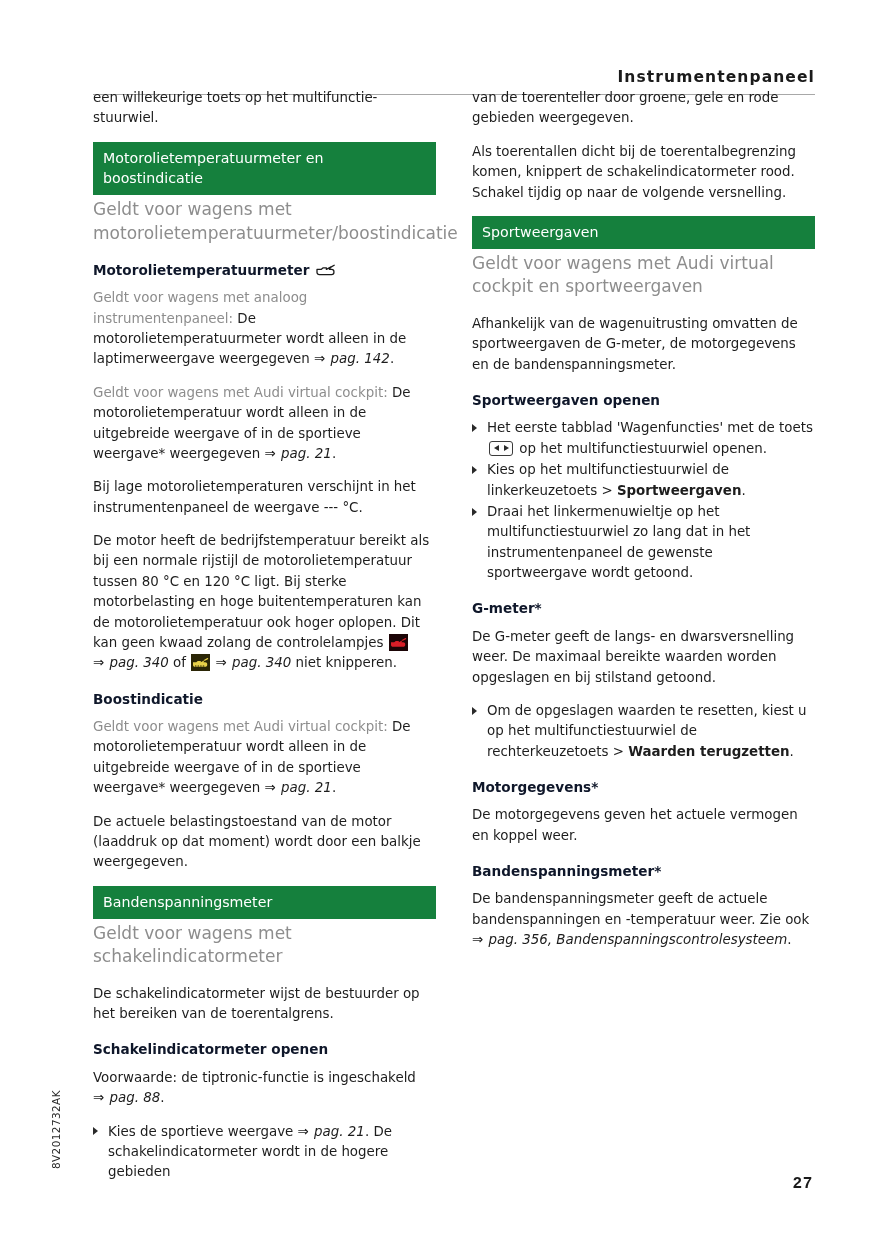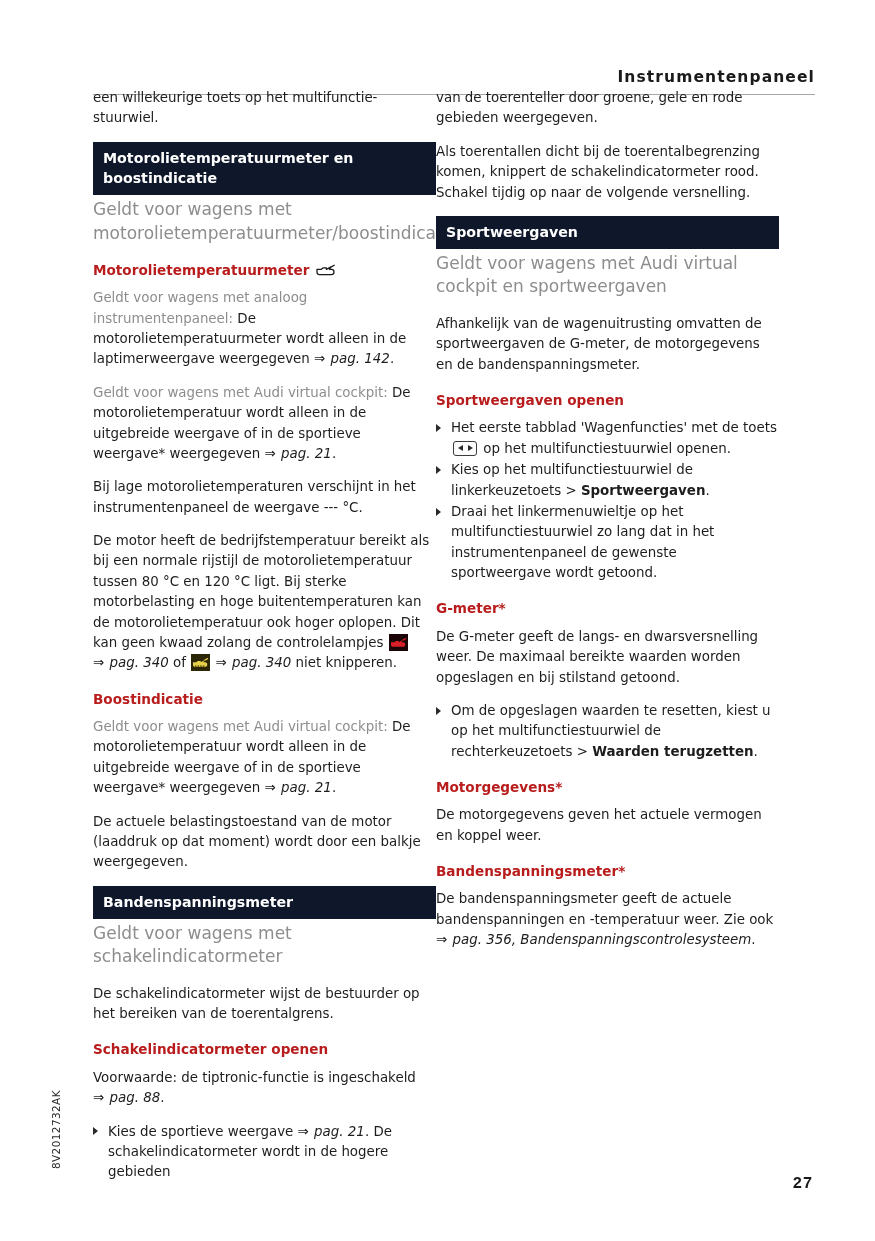--- a/index.html
+++ b/index.html
@@ -34,53 +34,54 @@
     width: 100%;
   }
 
   
   .columns {
     position: absolute;
     left: 93px;
     top: 88px;
     width: 722px;
     display: flex;
+    gap: 36px;
   }
   .col { width: 343px; }
 
   
   p.body {
     font-size: 13.4px;
     line-height: 1.52;
     margin: 0 0 13px 0;
     color: #1d1d1d;
   }
 
   .red-band {
-    background: #0f172a;
+    background: #15803d;
     color: #ffffff;
     font-size: 14.2px;
-    font-weight: bold;
+    font-weight: normal;
     line-height: 1.42;
     padding: 6px 10px 7px 10px;
     margin: 13px 0 0 0;
   }
 
   .applies {
     font-size: 17px;
     line-height: 1.38;
     color: #8d8d8d;
     margin: 3px 0 15px 0;
   }
 
   h3.sub {
     font-size: 13.6px;
     font-weight: bold;
     margin: 16px 0 9px 0;
-    color: #b91c1c;
+    color: #0f172a;
     line-height: 1.35;
   }
 
   .grey { color: #8d8d8d; }
   .bold { font-weight: bold; }
 
   .ref { font-style: italic; white-space: nowrap; }
   .arrow { font-style: normal; display: inline-block; padding-right: 1px; }
 
   

